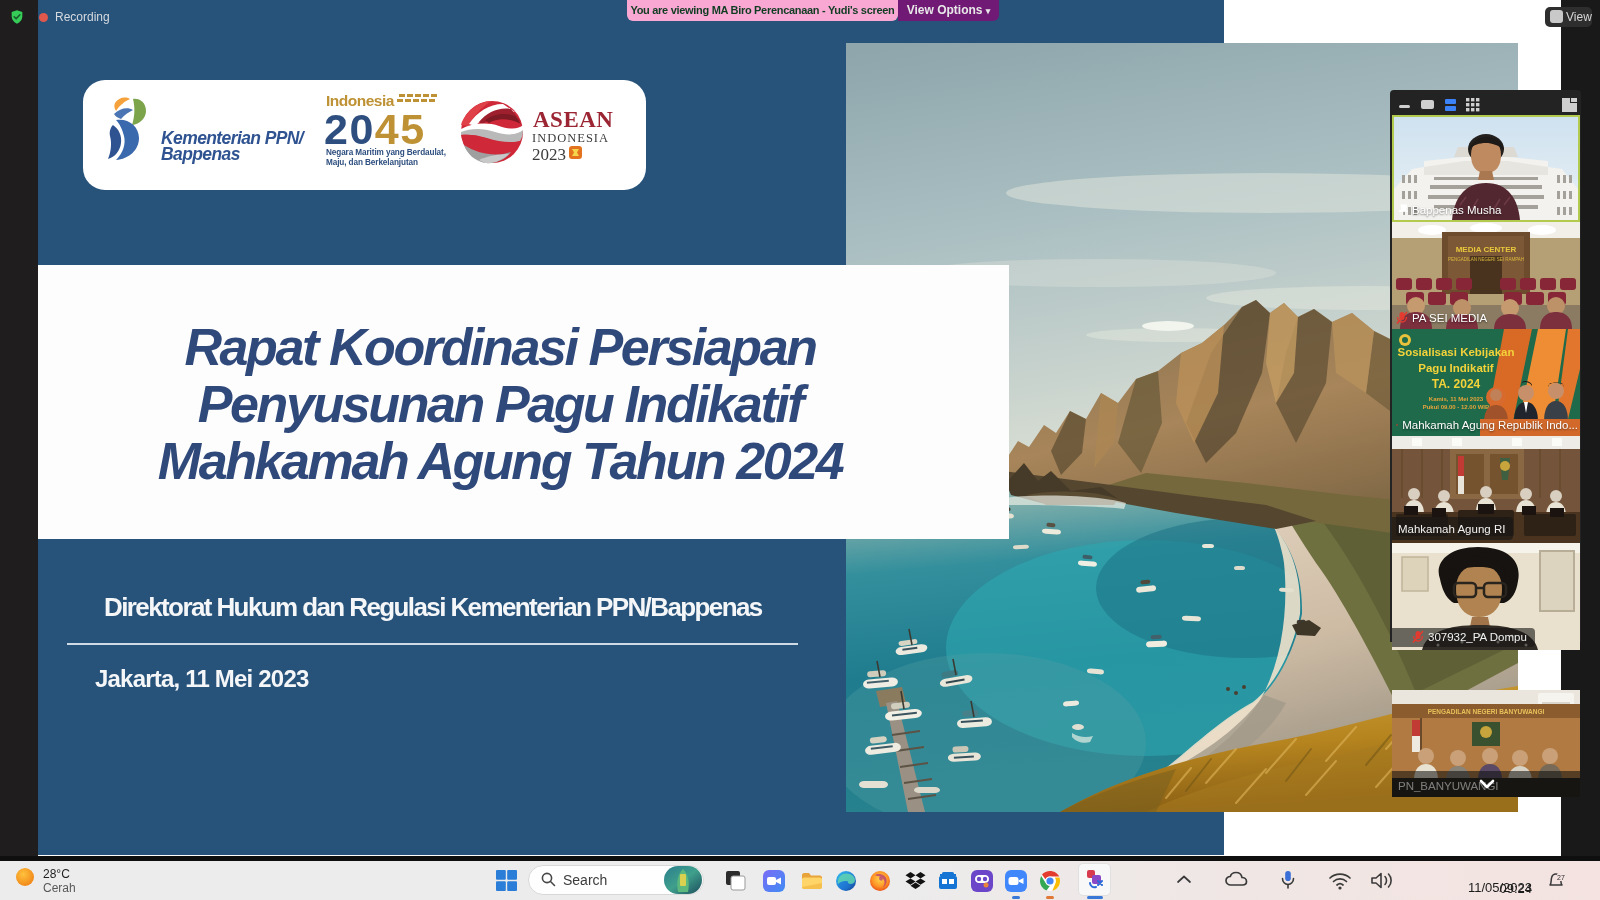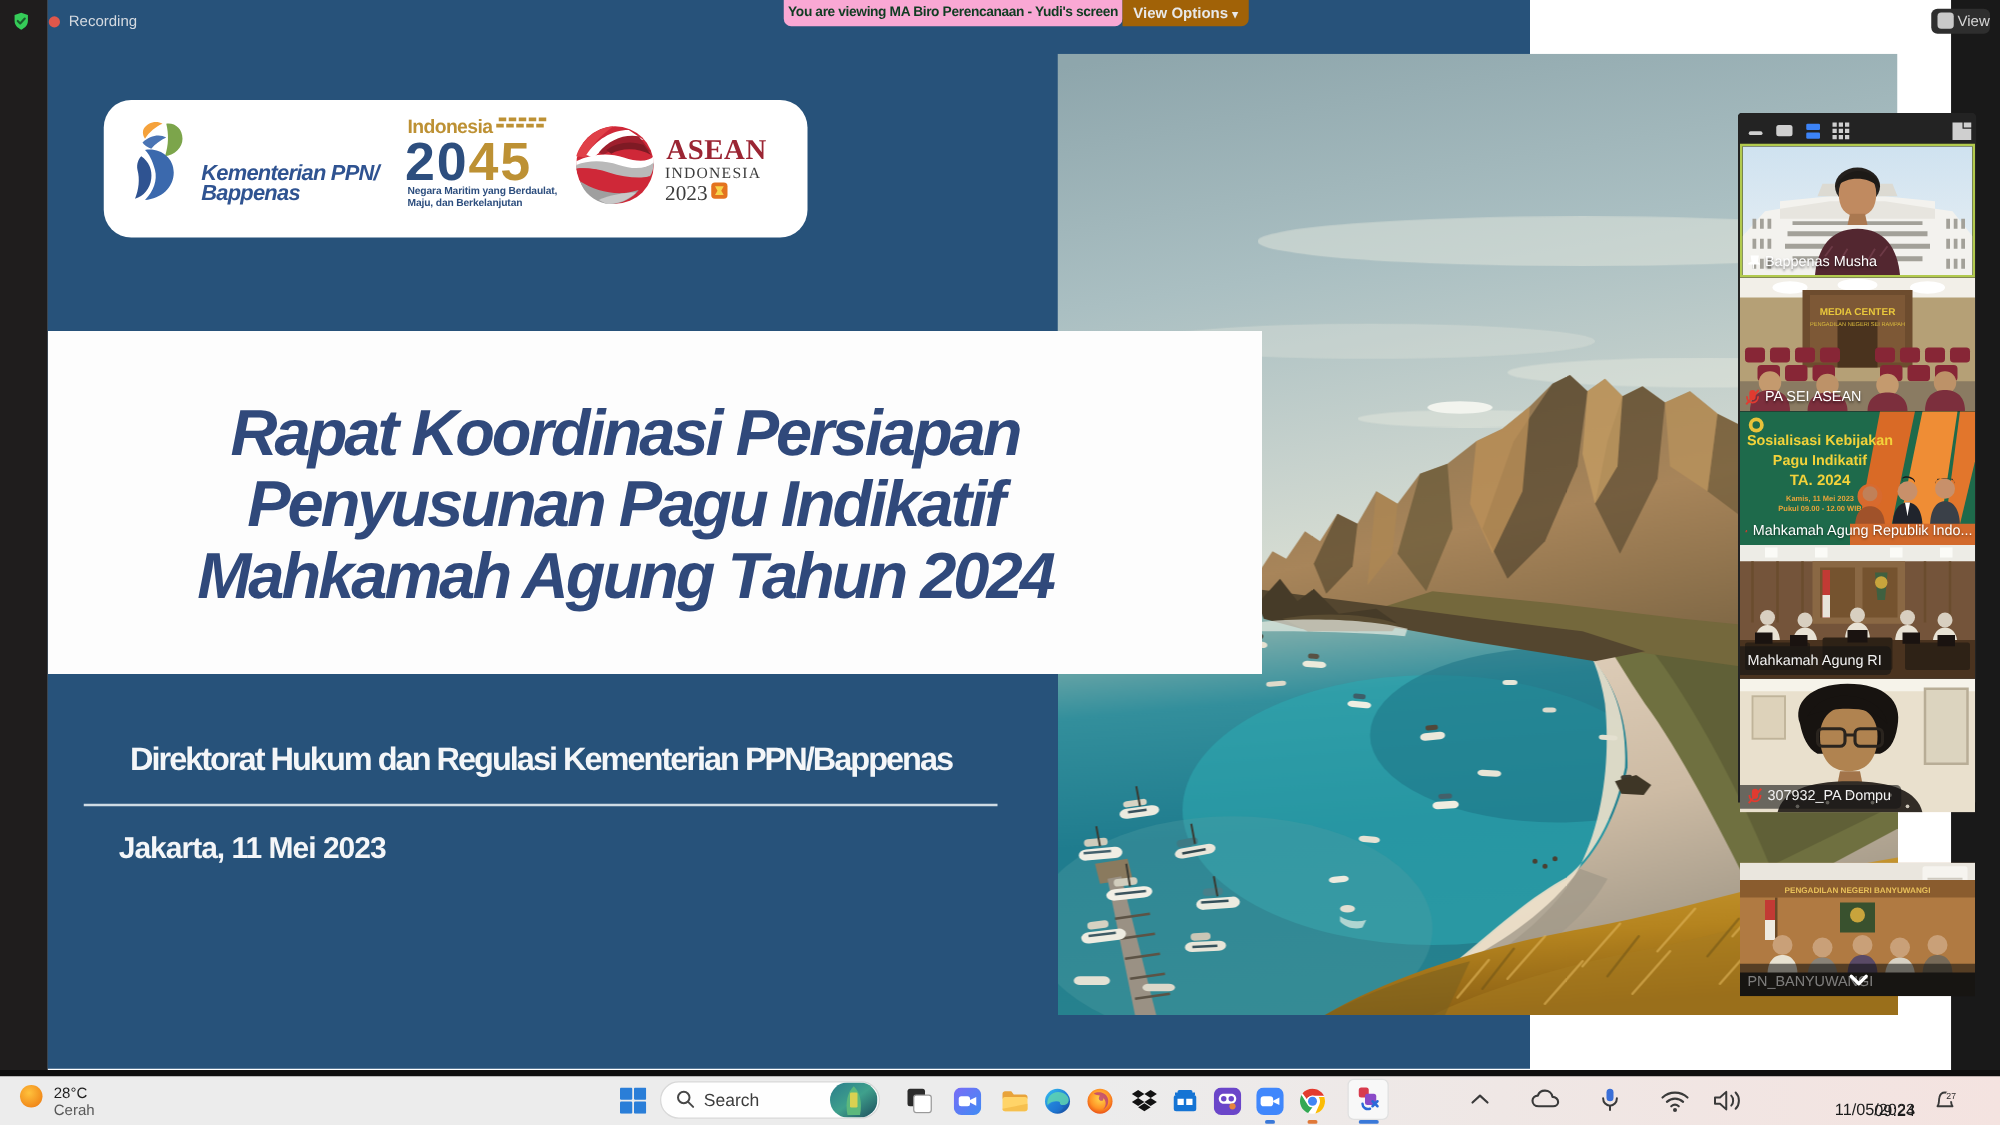--- a/index.html
+++ b/index.html
@@ -294,21 +294,21 @@
   </div>
   <div class="abs" style="left:67px;top:643px;width:731px;height:2px;background:#cfdbe4;"></div>
   <div class="abs" id="jakarta" style="left:95px;top:665px;font-weight:bold;font-size:24px;color:#f4f6f8;letter-spacing:-0.8px;">
     Jakarta, 11 Mei 2023
   </div>
 
   <div class="abs" style="left:627px;top:0;width:271px;height:21px;background:#f9a8d4;border-radius:0 0 6px 6px;
        text-align:center;font-weight:bold;font-size:11px;line-height:21px;color:#103c22;letter-spacing:-0.3px;white-space:nowrap;">
     You are viewing MA Biro Perencanaan - Yudi's screen
   </div>
-  <div class="abs" style="left:898px;top:0;width:101px;height:21px;background:#a16207;border-radius:0 0 6px 0;
+  <div class="abs" style="left:898px;top:0;width:101px;height:21px;background:#701a75;border-radius:0 0 6px 0;
        text-align:center;font-weight:bold;font-size:12px;line-height:21px;color:#e8e8e8;">
     View Options <span style="font-size:9px;">▾</span>
   </div>
   <div class="abs" style="left:39px;top:13px;width:9px;height:9px;border-radius:50%;background:#e0574b;"></div>
   <div class="abs" style="left:55px;top:10px;font-size:12px;color:#d5dae0;">Recording</div>
 
   <div class="abs" style="left:0;top:0;width:38px;height:861px;background:#1f1d1d;"></div>
   <div class="abs" style="left:1561px;top:0;width:39px;height:861px;background:#191919;"></div>
 
   <svg class="abs" style="left:9px;top:9px;" width="16" height="16" viewBox="0 0 21 21">
@@ -436,21 +436,21 @@
           <circle cx="164" cy="84" r="9" fill="#bd9268"></circle>
             <path d="M148 107 C148 94 156 90 164 90 C172 90 180 94 180 107 Z" fill="#7c2f3d"></path>
         </g>
       </svg>
       <div class="abs" style="left:4px;bottom:4px;display:flex;align-items:center;gap:4px;">
         <svg width="12" height="14" viewBox="0 0 12 14">
             <rect x="3.5" y="1" width="5" height="8" rx="2.5" fill="#e23b30"></rect>
             <path d="M1.5 6 C1.5 9 3.5 11 6 11 C8.5 11 10.5 9 10.5 6" stroke="#e23b30" stroke-width="1.4" fill="none"></path>
             <path d="M1 12.5 L11 1" stroke="#e23b30" stroke-width="1.6"></path>
           </svg>
-        <span style="font-size:11.5px;color:#fff;text-shadow:0 1px 2px rgba(0,0,0,.55);">PA SEI ASEAN</span>
+        <span style="font-size:11.5px;color:#fff;text-shadow:0 1px 2px rgba(0,0,0,.55);">PA SEI MEDIA</span>
       </div>
     </div>
 
     <div class="abs" style="left:2px;top:239px;width:188px;height:107px;overflow:hidden;">
       <svg width="188" height="107" viewBox="0 0 188 107">
         <rect width="188" height="107" fill="#1e6a4b"></rect>
         <path d="M112 0 L140 0 L118 107 L92 107 Z" fill="#d96a26"></path>
         <path d="M146 0 L174 0 L158 107 L124 107 Z" fill="#ef8d35"></path>
         <path d="M176 0 L188 0 L188 40 L172 107 L162 107 Z" fill="#e2762c"></path>
         <circle cx="13" cy="11" r="6" fill="#e8c23a"></circle>
@@ -558,21 +558,21 @@
         <g fill="#cfc8bb">
             <circle cx="56" cy="94" r="1.5"></circle>
             <circle cx="70" cy="99" r="1.5"></circle>
             <circle cx="88" cy="92" r="1.5"></circle>
             <circle cx="106" cy="99" r="1.5"></circle>
             <circle cx="120" cy="93" r="1.5"></circle>
             <circle cx="46" cy="102" r="1.5"></circle>
             <circle cx="134" cy="102" r="1.5"></circle>
           </g>
       </svg>
-      <div class="abs" style="left:0;bottom:3px;background:rgba(20,20,20,.6);padding:2px 8px 3px 6px;border-radius:0 4px 4px 0;display:flex;align-items:center;gap:4px;">
+      <div class="abs" style="left:0;bottom:3px;background:rgba(20,20,20,.6);padding:2px 8px 3px 20px;border-radius:0 4px 4px 0;display:flex;align-items:center;gap:4px;">
         <svg width="12" height="14" viewBox="0 0 12 14">
             <rect x="3.5" y="1" width="5" height="8" rx="2.5" fill="#e23b30"></rect>
             <path d="M1.5 6 C1.5 9 3.5 11 6 11 C8.5 11 10.5 9 10.5 6" stroke="#e23b30" stroke-width="1.4" fill="none"></path>
             <path d="M1 12.5 L11 1" stroke="#e23b30" stroke-width="1.6"></path>
           </svg>
         <span style="font-size:11.5px;color:#f2f2f2;">307932_PA Dompu</span>
       </div>
     </div>
 
     <div class="abs" style="left:2px;top:560px;width:188px;height:107px;overflow:hidden;margin-top:40px;">

